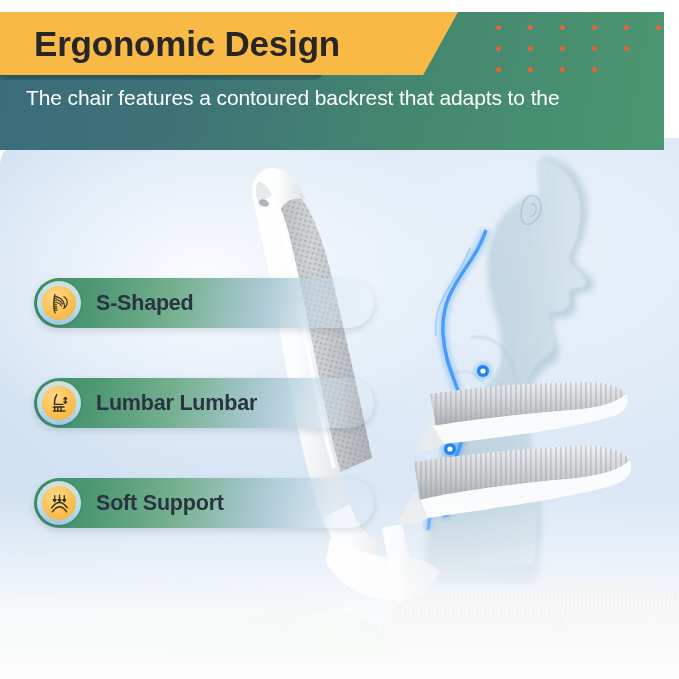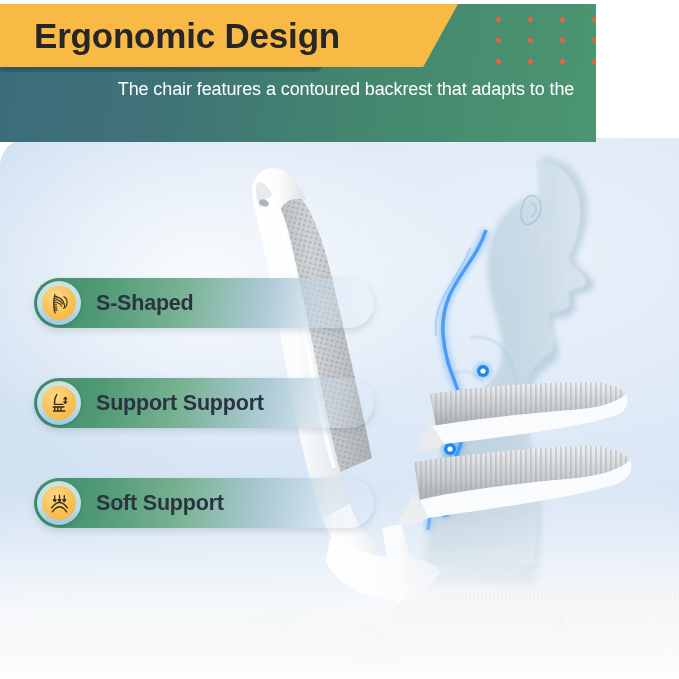--- a/index.html
+++ b/index.html
@@ -5,21 +5,21 @@
   html,body{margin:0;padding:0;}
   body{
     width:679px;height:679px;overflow:hidden;
     font-family:"Liberation Sans","DejaVu Sans",sans-serif;
     background:#fff;
   }
   #stage{position:relative;width:679px;height:679px;overflow:hidden;background:#fff;}
 
   
   .header-band{
-    position:absolute;left:0;top:4px;width:596px;height:138px;
+    position:absolute;left:0;top:12px;width:664px;height:138px;
     background:linear-gradient(100deg,#3C6C7C 0%,#3E7277 28%,#44876F 62%,#4C9672 100%);
     overflow:hidden;
   }
   .title-plate-shadow{
     position:absolute;left:0;top:6px;width:370px;height:62px;
     background:rgba(20,50,55,.45);
     filter:blur(3px);
     clip-path:polygon(0 0,100% 0,86% 100%,0 100%);
   }
   .title-plate{
@@ -32,23 +32,22 @@
     margin-left:40px;font-size:35px;font-weight:bold;color:#262626;
     letter-spacing:-.2px;white-space:nowrap;
   }
   .dot-grid{position:absolute;left:496px;top:13px;width:170px;height:52px;}
   .dot-grid i{
     position:absolute;width:5px;height:5px;border-radius:50%;
     background:#E8633A;display:block;
   }
   .subtitle{
     position:absolute;left:26px;top:73px;width:640px;
-    color:#FFFFFF;font-size:18px;line-height:25px;font-weight:400;
+    color:#FFFFFF;font-size:21px;line-height:25px;font-weight:400;
     letter-spacing:-.1px;
-    text-align:center;
   }
 
   
   .panel{
     position:absolute;left:0;top:138px;width:679px;height:541px;
     border-top-left-radius:28px;
     overflow:hidden;
     background:
       radial-gradient(120% 95% at 78% 22%, #EAF2FA 0%, #DCE8F6 40%, #CBDDF0 100%);
   }
@@ -338,21 +337,21 @@
             <path d="M9.4 3.4 C7.6 6.2 6.9 9.4 7.2 12.8"></path>
             <path d="M7.2 12.8 h8.2"></path>
             <path d="M6 15.4 h10.4"></path>
             <path d="M7.4 15.4 v3.6 M10.4 15.4 v3.6 M13.4 15.4 v3.6"></path>
             <path d="M6.2 19.2 h11"></path>
             <path d="M17.6 6.3 v5.4"></path>
             <path d="M16.3 7.6 L17.6 6.1 L18.9 7.6"></path>
             <path d="M16.3 10.4 L17.6 11.9 L18.9 10.4"></path>
           </svg>
         </span>
-        <span class="blabel">Support Support</span>
+        <span class="blabel">Lumbar Lumbar</span>
       </div>
 
       <div class="badge">
         <span class="ring"></span>
         <span class="disc">
           <svg width="25" height="25" viewBox="0 0 24 24" fill="none" stroke="#3A3018" stroke-width="1.3" stroke-linecap="round" stroke-linejoin="round">
             <path d="M7.4 4.6 v5.2 M12 4 v5.8 M16.6 4.6 v5.2"></path>
             <path d="M6.1 8.4 L7.4 10.2 L8.7 8.4 Z" fill="#3A3018"></path>
             <path d="M10.7 8.4 L12 10.2 L13.3 8.4 Z" fill="#3A3018"></path>
             <path d="M15.3 8.4 L16.6 10.2 L17.9 8.4 Z" fill="#3A3018"></path>

